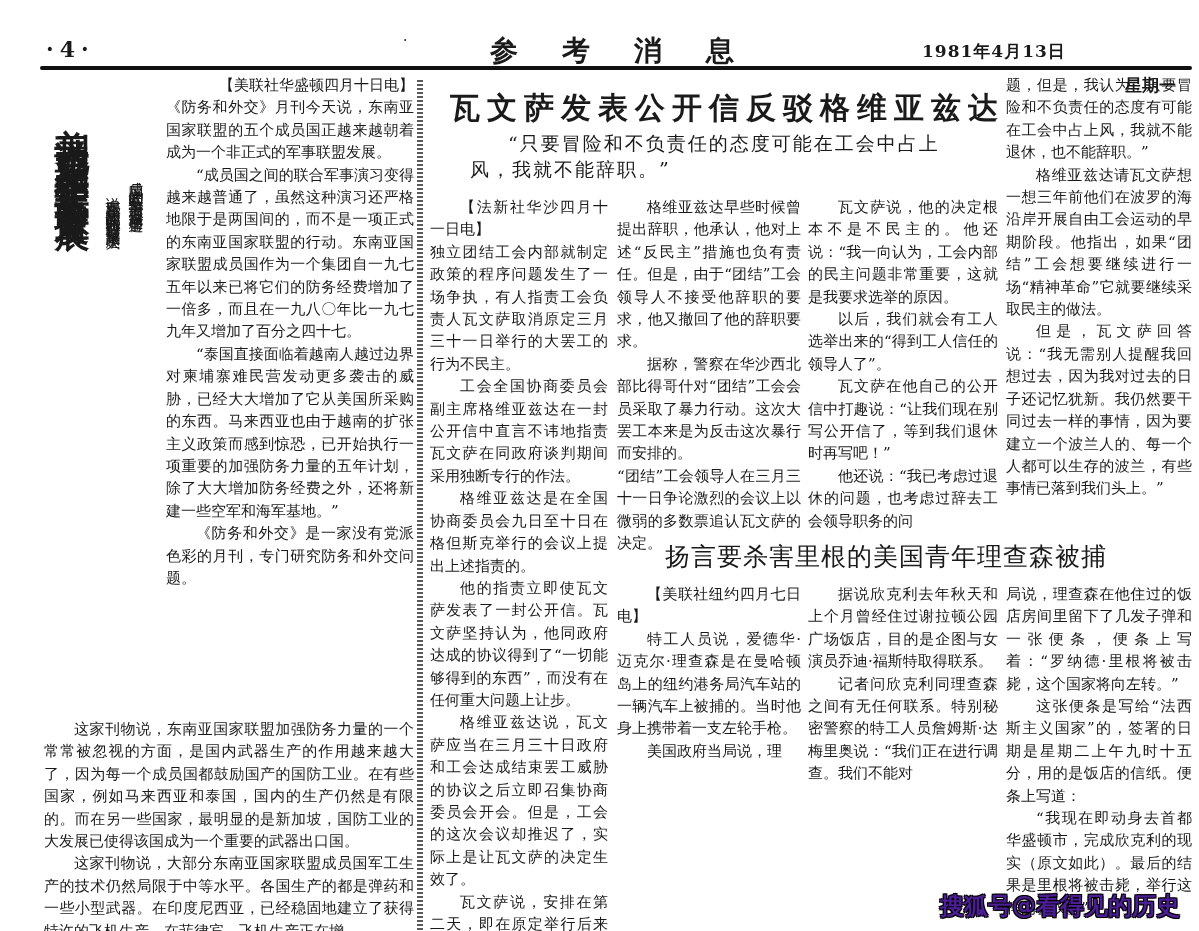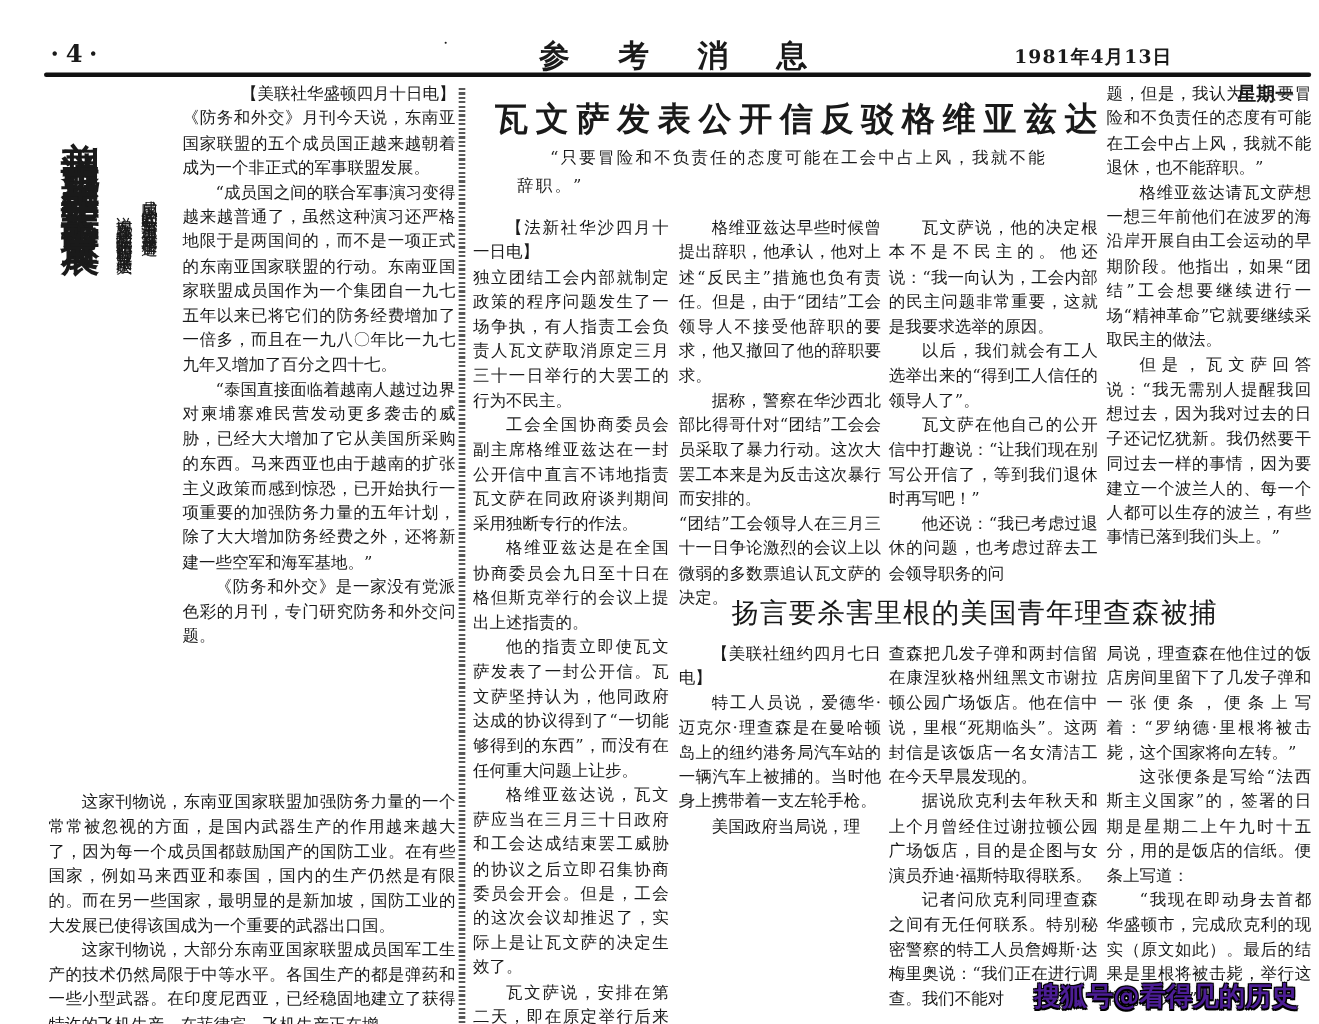--- a/index.html
+++ b/index.html
@@ -34,21 +34,21 @@
   .left-col2 { left: 44px; top: 718px; width: 370px; }
 
   .divider-v {
     left: 417px; top: 80px; width: 6px; height: 850px;
     background-image: repeating-linear-gradient(180deg, #222 0 2px, transparent 2px 4px);
     opacity: .75;
   }
 
   
   .wtitle { left: 450px; top: 88px; font-size: 30px; font-weight: bold; letter-spacing: 7px; font-family: "DejaVu Sans", sans-serif; }
-  .wlead { left: 470px; top: 130px; width: 490px; font-size: 15px; line-height: 26px; letter-spacing: 2px; }
+  .wlead { left: 470px; top: 130px; width: 490px; font-size: 19px; line-height: 26px; letter-spacing: 2px; }
   .wlead p { margin: 0; text-indent: 2em; }
   .wcol1 { left: 430px; top: 196px; width: 178px; }
   .wcol2 { left: 617px; top: 196px; width: 184px; }
   .wcol3 { left: 808px; top: 196px; width: 190px; }
   .wcol4 { left: 1006px; top: 74px; width: 186px; }
 
   
   .htitle { left: 665px; top: 540px; font-size: 25px; letter-spacing: 1px; }
   .hcol1 { left: 617px; top: 583px; width: 184px; }
   .hcol2 { left: 808px; top: 583px; width: 190px; }
@@ -119,21 +119,20 @@
   <p>但是，瓦文萨回答说：“我无需别人提醒我回想过去，因为我对过去的日子还记忆犹新。我仍然要干同过去一样的事情，因为要建立一个波兰人的、每一个人都可以生存的波兰，有些事情已落到我们头上。”</p>
 </div>
 
 <div class="abs htitle">扬言要杀害里根的美国青年理查森被捕</div>
 <div class="abs col hcol1">
   <p>【美联社纽约四月七日电】</p>
   <p>特工人员说，爱德华·迈克尔·理查森是在曼哈顿岛上的纽约港务局汽车站的一辆汽车上被捕的。当时他身上携带着一支左轮手枪。</p>
   <p>美国政府当局说，理</p>
 </div>
 <div class="abs col hcol2">
-  <p class="noindent">查森把几发子弹和两封信留在康涅狄格州纽黑文市谢拉顿公园广场饭店。他在信中说，里根“死期临头”。这两封信是该饭店一名女清洁工在今天早晨发现的。</p>
   <p>据说欣克利去年秋天和上个月曾经住过谢拉顿公园广场饭店，目的是企图与女演员乔迪·福斯特取得联系。</p>
   <p>记者问欣克利同理查森之间有无任何联系。特别秘密警察的特工人员詹姆斯·达梅里奥说：“我们正在进行调查。我们不能对</p>
 </div>
 <div class="abs col hcol3">
   <p class="noindent">局说，理查森在他住过的饭店房间里留下了几发子弹和一张便条，便条上写着：“罗纳德·里根将被击毙，这个国家将向左转。”</p>
   <p>这张便条是写给“法西斯主义国家”的，签署的日期是星期二上午九时十五分，用的是饭店的信纸。便条上写道：</p>
   <p>“我现在即动身去首都华盛顿市，完成欣克利的现实（原文如此）。最后的结果是里根将被击毙，举行这样的会议。”</p>
 </div>
 
 <div class="abs watermark">搜狐号@看得见的历史</div>

